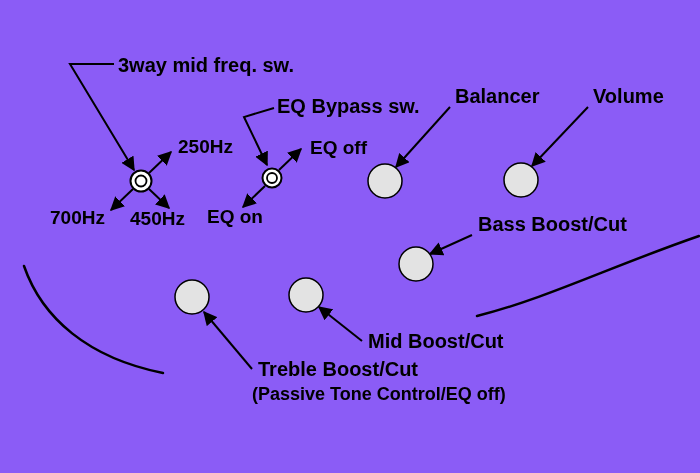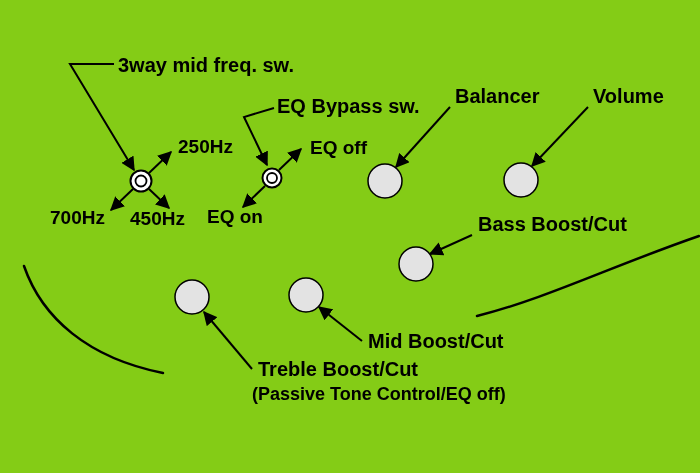--- a/index.html
+++ b/index.html
@@ -4,21 +4,21 @@
 <style>
   html, body {
     margin: 0;
     padding: 0;
     background: #ffffff;
   }
   .stage {
     position: relative;
     width: 700px;
     height: 473px;
-    background: #84cc16;
+    background: #8b5cf6;
     overflow: hidden;
     font-family: "Liberation Sans", sans-serif;
   }
   svg {
     display: block;
   }
   .lbl {
     font-family: "Liberation Sans", sans-serif;
     font-weight: bold;
     fill: #000000;

